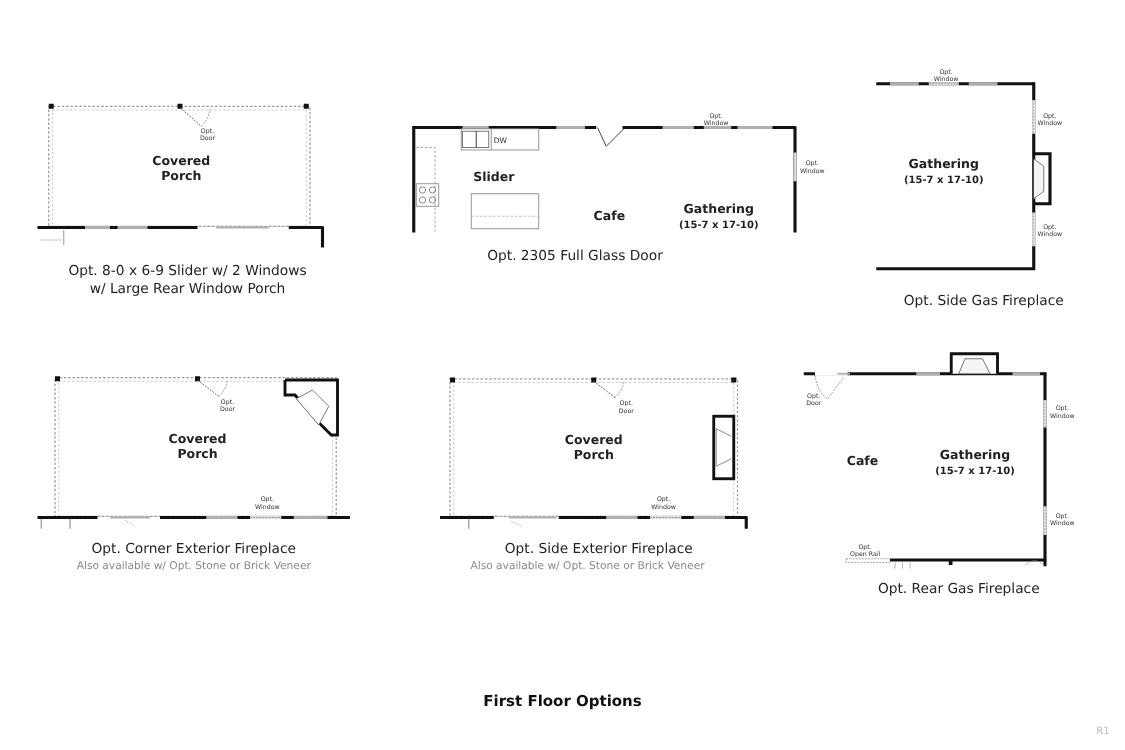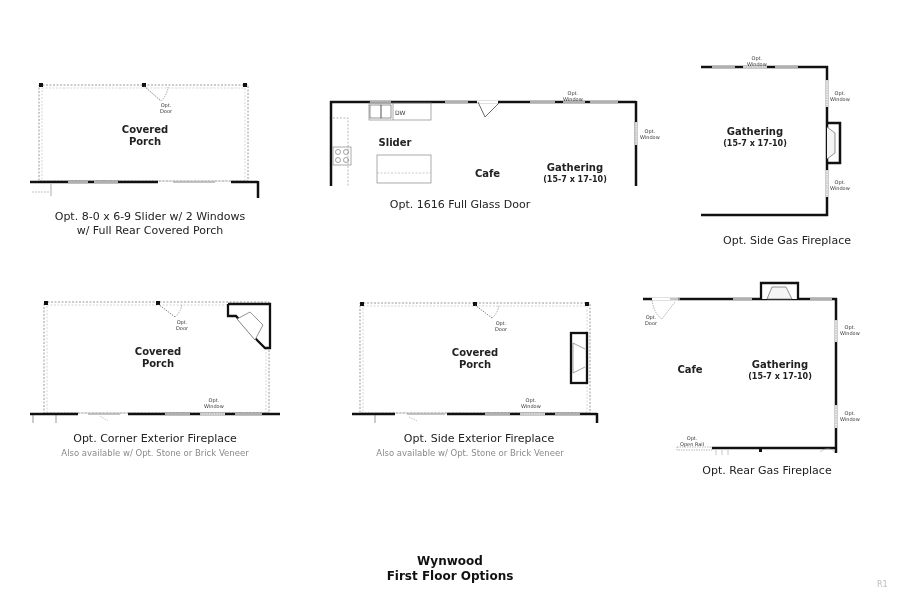--- a/index.html
+++ b/index.html
@@ -43,21 +43,21 @@
     <div>Opt.</div>
       <div>Door</div>
   </div>
   <div class="room-label" style="left:75px;top:54px;width:80px;">
     <div>Covered</div>
       <div>Porch</div>
   </div>
 </div>
 <div class="caption" style="left:30px;top:210px;width:240px;">
   <div>Opt. 8-0 x 6-9 Slider w/ 2 Windows</div>
-    <div>w/ Full Rear Covered Porch</div>
+    <div>w/ Large Rear Window Porch</div>
 </div>
 
 <div class="plan" style="left:325px;top:90px;width:320px;height:100px;">
   <svg width="320" height="100">
 
     <line x1="5" y1="12" x2="311" y2="12" stroke="#111" stroke-width="2.5"></line>
     <line x1="45" y1="12" x2="66" y2="12" stroke="#b0b0b0" stroke-width="2.5"></line>
     <line x1="120" y1="12" x2="143" y2="12" stroke="#b0b0b0" stroke-width="2.5"></line>
     <line x1="205" y1="12" x2="230" y2="12" stroke="#b0b0b0" stroke-width="2.5"></line>
     <line x1="238" y1="12" x2="260" y2="12" stroke="#b0b0b0" stroke-width="2.5"></line>
@@ -96,21 +96,21 @@
     <div>Opt.</div>
       <div>Window</div>
   </div>
   <div class="room-label" style="left:50px;top:47px;width:40px;">Slider</div>
   <div class="room-label" style="left:145px;top:78px;width:35px;">Cafe</div>
   <div class="room-label" style="left:210px;top:72px;width:80px;">
     <div>Gathering</div>
       <div class="room-sub">(15-7 x 17-10)</div>
   </div>
 </div>
-<div class="caption" style="left:360px;top:198px;width:200px;">Opt. 1616 Full Glass Door</div>
+<div class="caption" style="left:360px;top:198px;width:200px;">Opt. 2305 Full Glass Door</div>
 
 <div class="plan" style="left:695px;top:55px;width:160px;height:170px;">
   <svg width="160" height="170">
     <line x1="6" y1="12" x2="133" y2="12" stroke="#111" stroke-width="2.5"></line>
     <line x1="17" y1="12" x2="40" y2="12" stroke="#b0b0b0" stroke-width="2.5"></line>
     <line x1="48" y1="12" x2="72" y2="12" stroke="#ddd" stroke-width="2.5"></line>
     <line x1="48" y1="12" x2="72" y2="12" stroke="#888" stroke-width="0.6" stroke-dasharray="1.5,1"></line>
     <line x1="80" y1="12" x2="103" y2="12" stroke="#b0b0b0" stroke-width="2.5"></line>
     <line x1="132" y1="11" x2="132" y2="161" stroke="#111" stroke-width="2.5"></line>
     <line x1="132" y1="25" x2="132" y2="52" stroke="#eee" stroke-width="2.5"></line>
@@ -271,16 +271,15 @@
   </div>
   <div class="room-label" style="left:35px;top:84px;width:30px;">Cafe</div>
   <div class="room-label" style="left:100px;top:79px;width:80px;">
     <div>Gathering</div>
       <div class="room-sub">(15-7 x 17-10)</div>
   </div>
 </div>
 <div class="caption" style="left:692px;top:464px;width:150px;">Opt. Rear Gas Fireplace</div>
 
 <div class="title" style="top:554px;">
-  <div>Wynwood</div>
   <div>First Floor Options</div>
 </div>
 <div class="mark">R1</div>
 
 </body></html>

